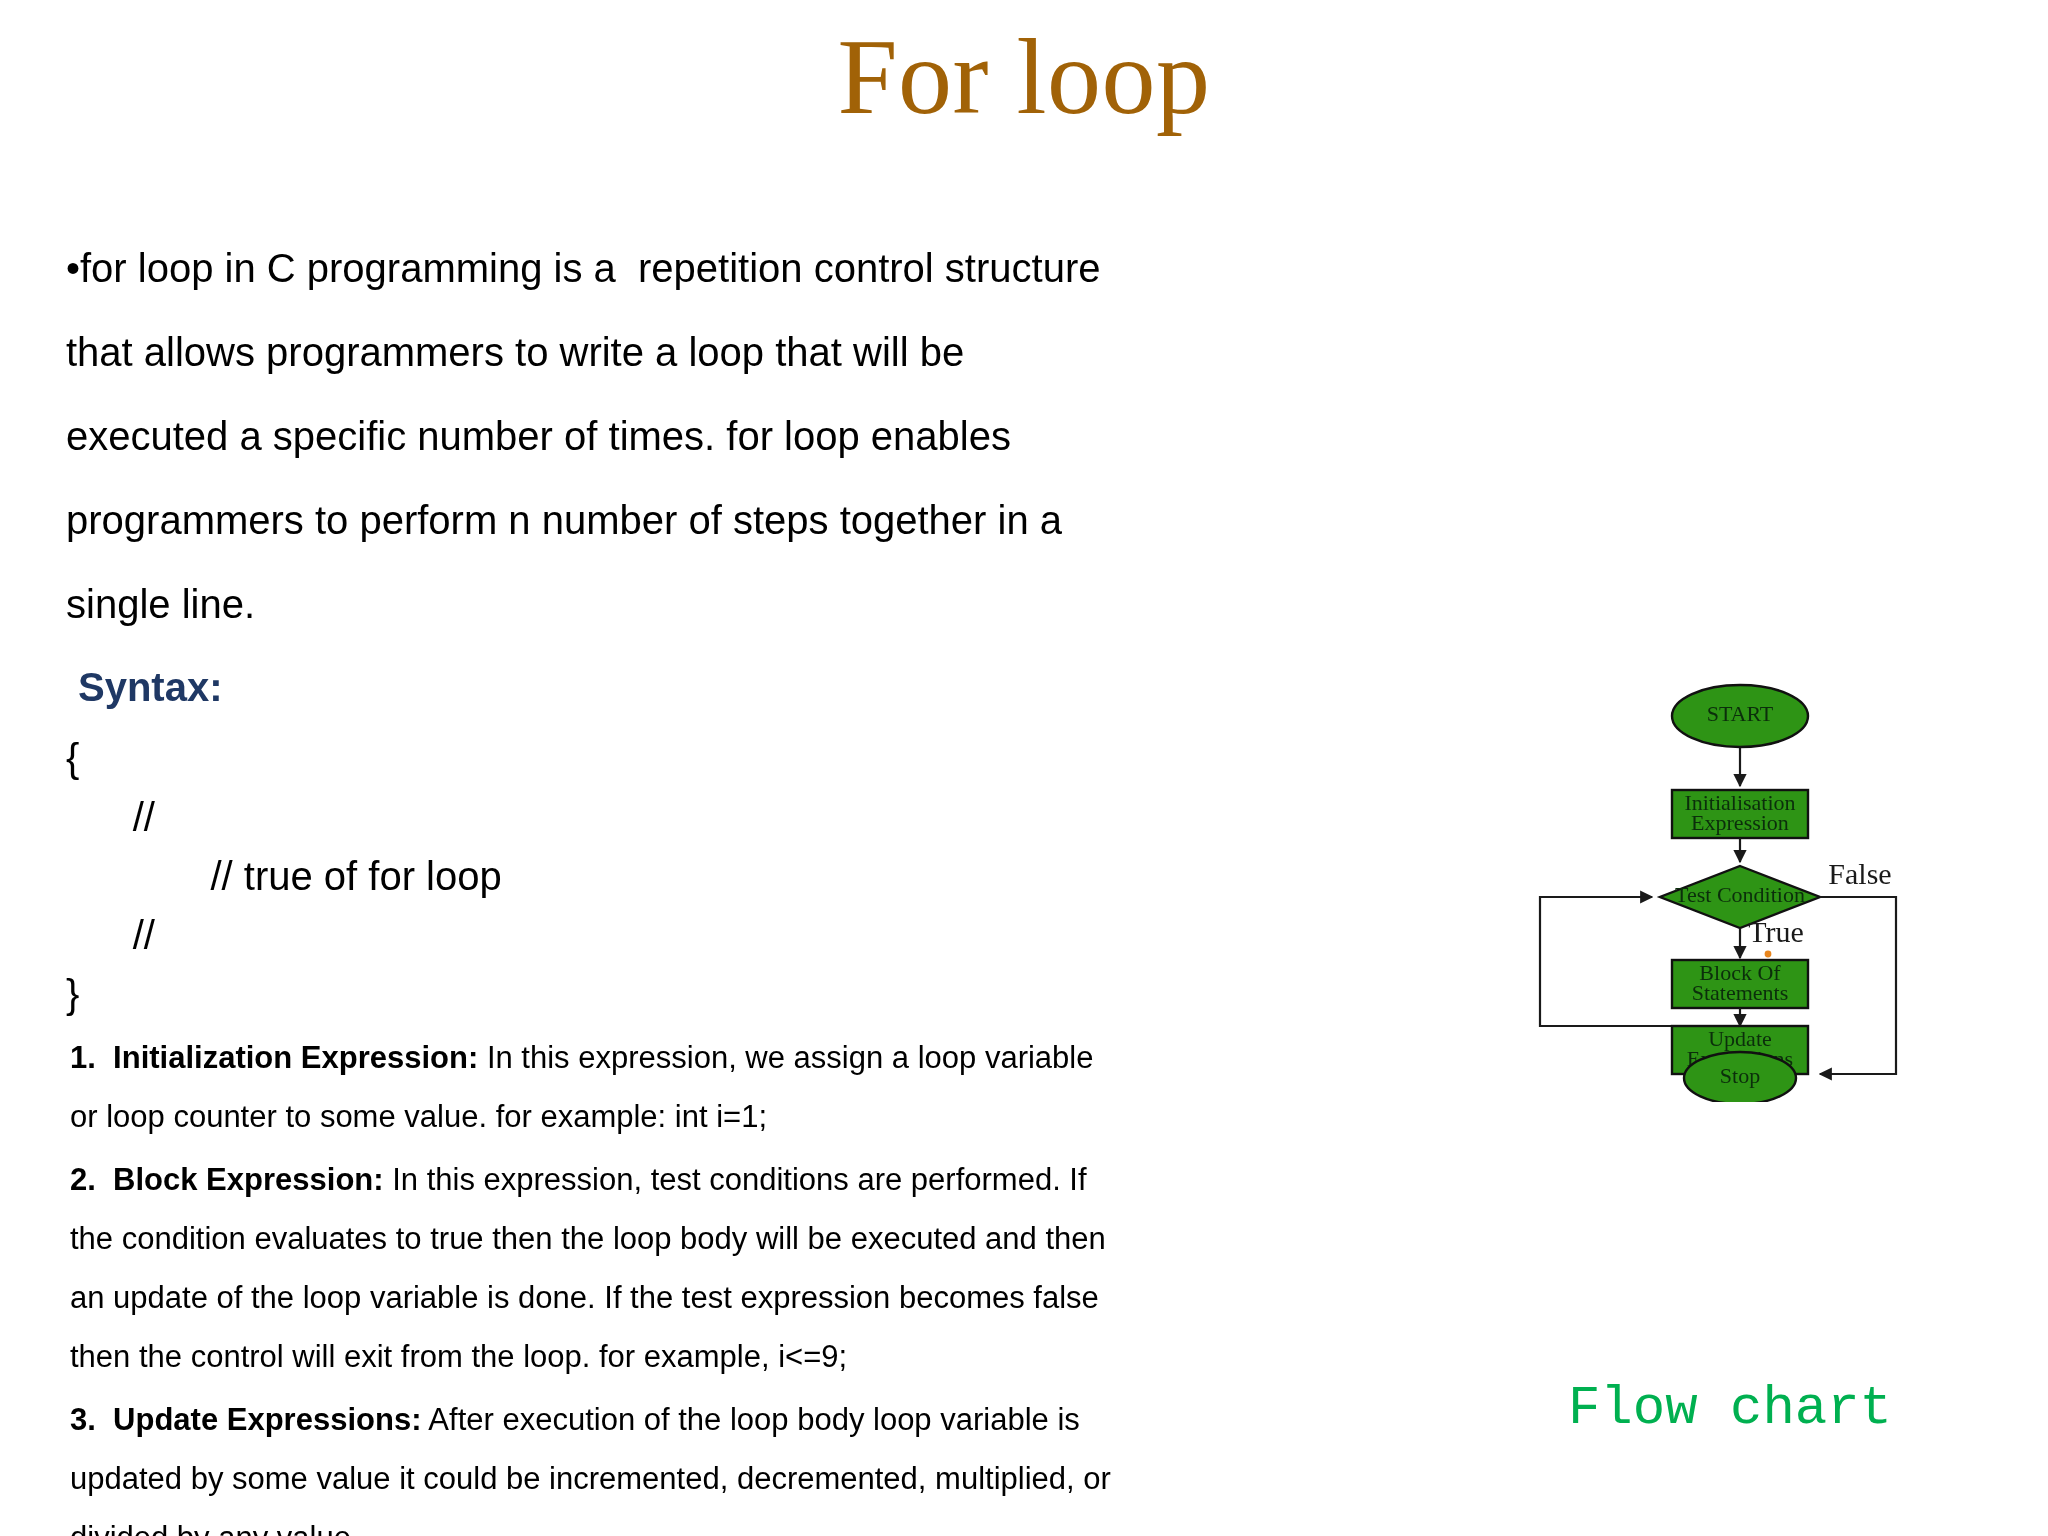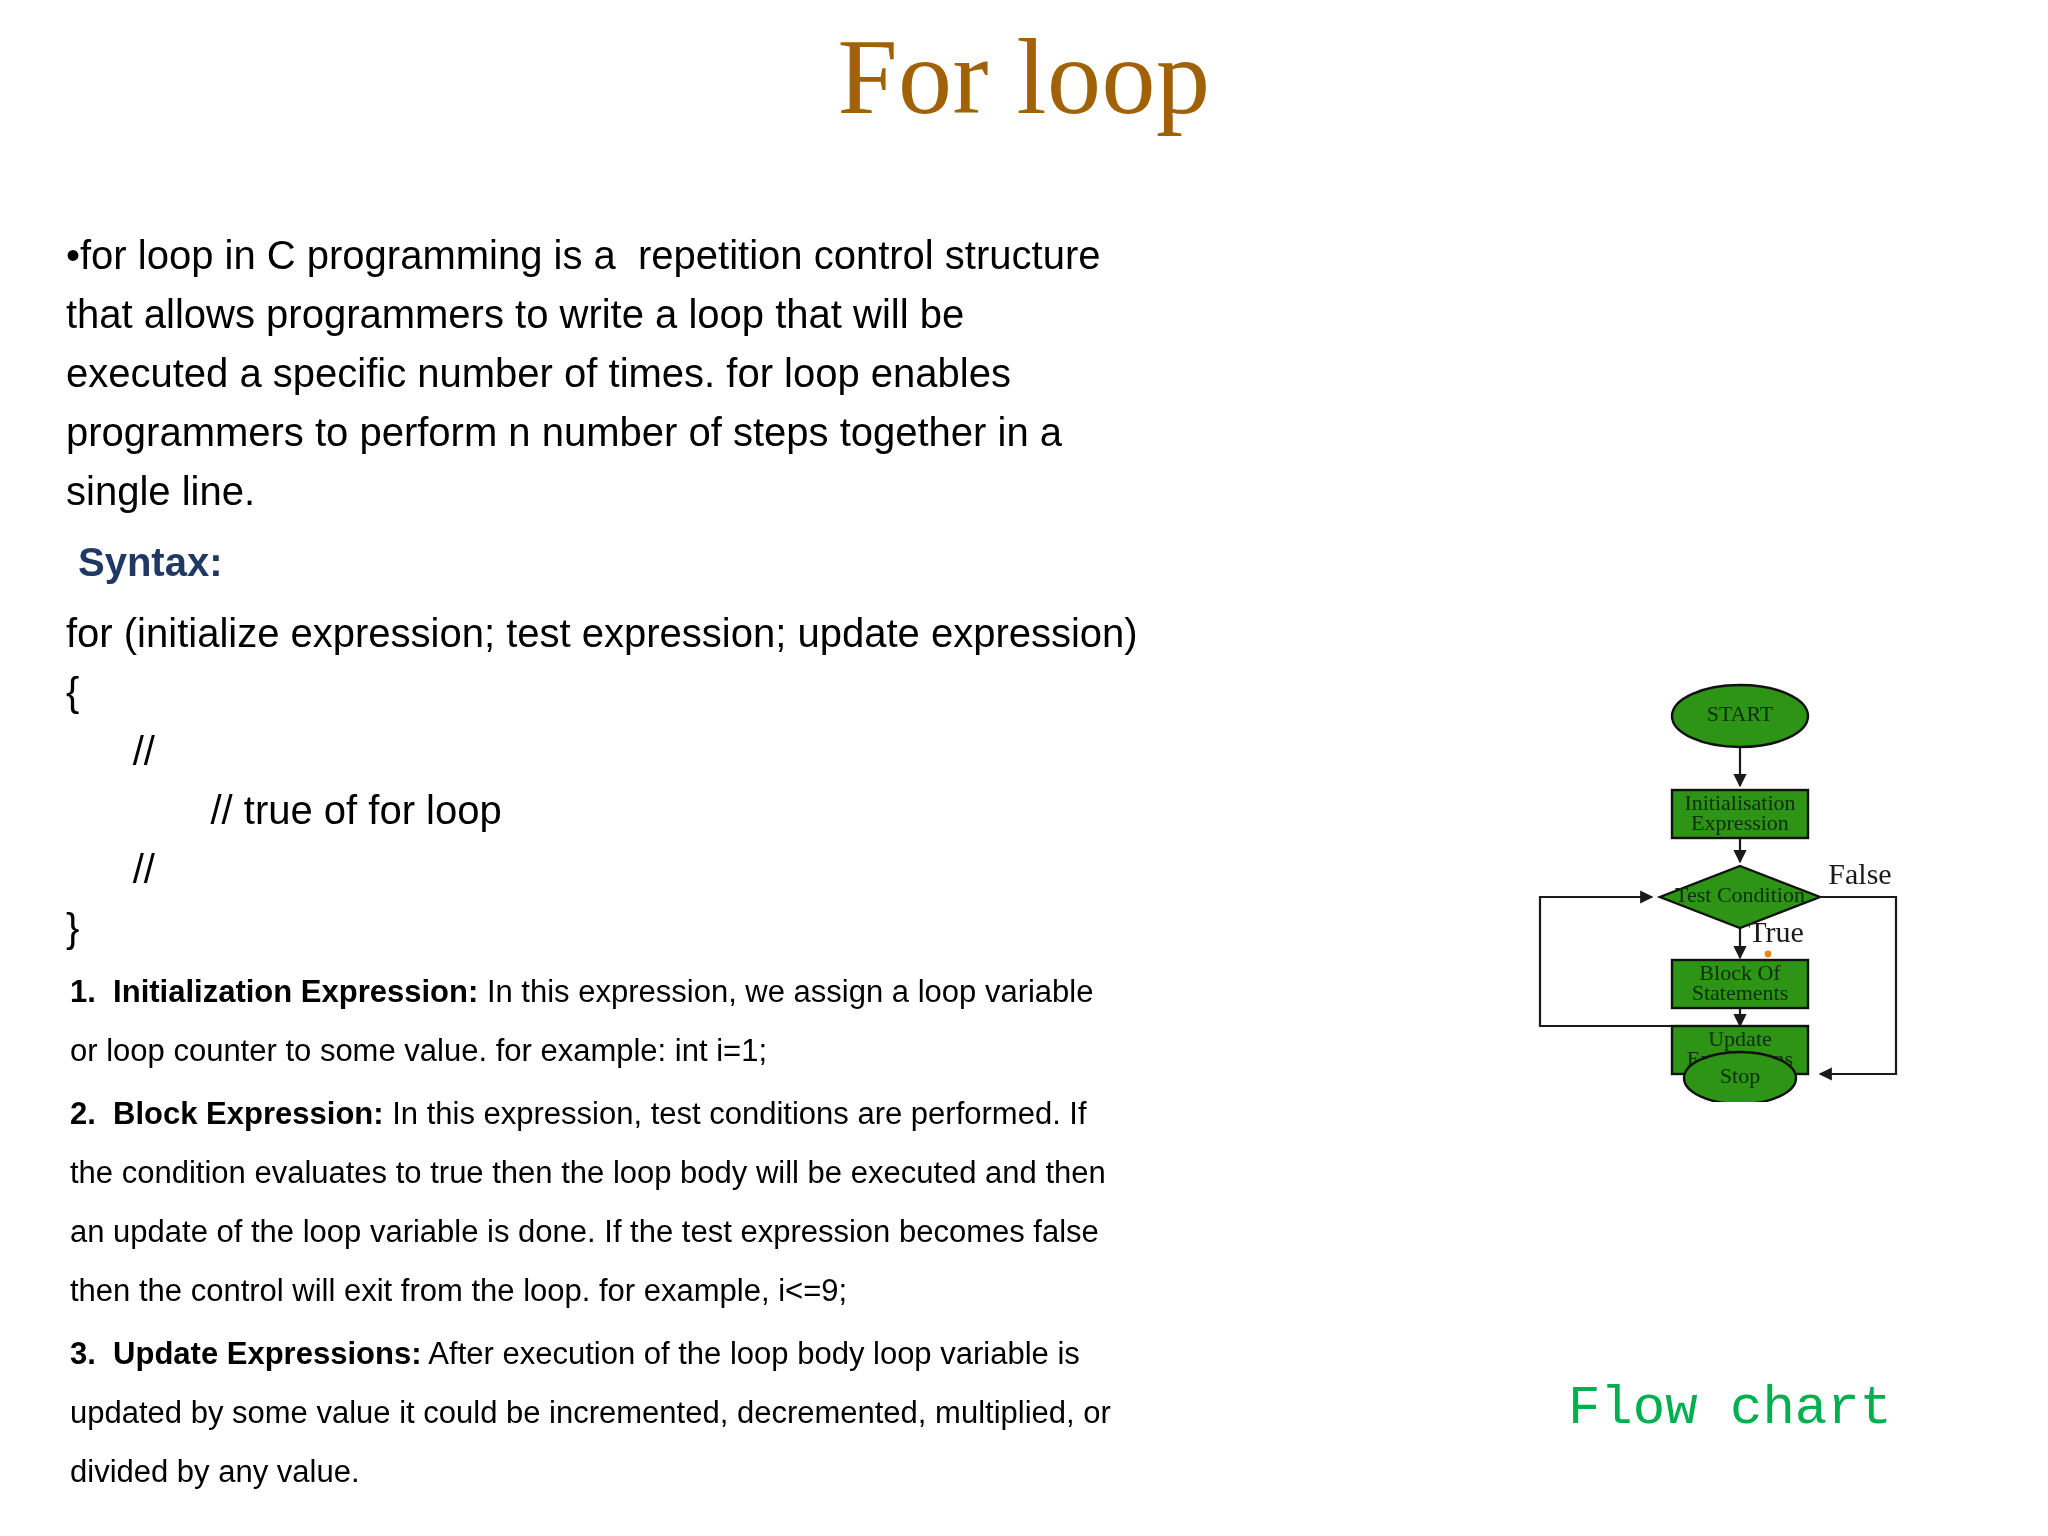--- a/index.html
+++ b/index.html
@@ -38,21 +38,21 @@
     top: 226px;
     width: 1060px;
     font-family: "Liberation Sans", sans-serif;
     font-size: 40px;
     line-height: 59px;
     color: #000000;
   }
   .para {
     margin: 0;
     font-size: 40px;
-    line-height: 59px;
+    line-height: 84px;
     white-space: pre-wrap;
   }
   .para.intro { text-indent: 0; }
   .syntax-head {
     margin: 12px;
     font-weight: bold;
     color: #1F3864;
     font-size: 40px;
     line-height: 59px;
   }
@@ -108,21 +108,20 @@
 <div id="slide">
 
   <div id="slide-title">For loop</div>
 
   <div id="body-column">
 
     <p class="para intro">•for loop in C programming is a  repetition control structure that allows programmers to write a loop that will be executed a specific number of times. for loop enables programmers to perform n number of steps together in a single line.</p>
 
     <p class="syntax-head">Syntax:</p>
 
-    <p class="code-line">for (initialize expression; test expression; update expression)</p>
     <p class="code-line">{</p>
     <p class="code-line">      //</p>
     <p class="code-line">             // true of for loop</p>
     <p class="code-line">      //</p>
     <p class="code-line">}</p>
 
     <p class="num-item">
       <b>1.</b><b>&nbsp;&nbsp;</b><b>Initialization Expression:</b><span> In this expression, we assign a loop variable or loop counter to some value. for example: int i=1;</span>
     </p>
 

